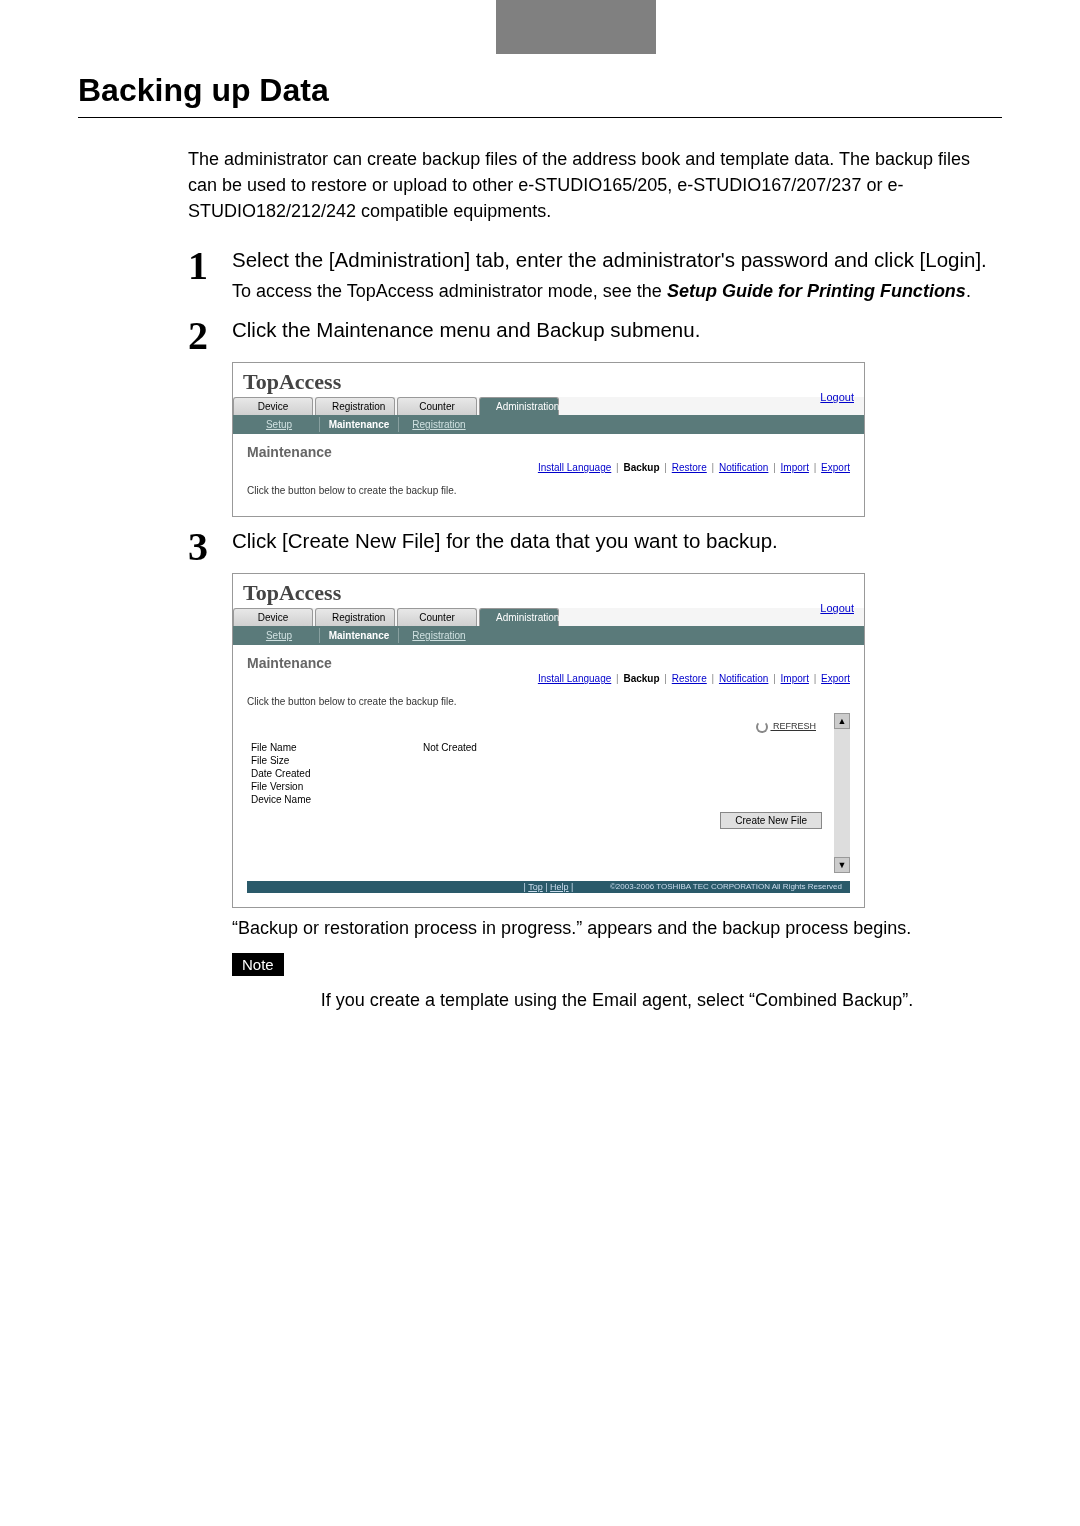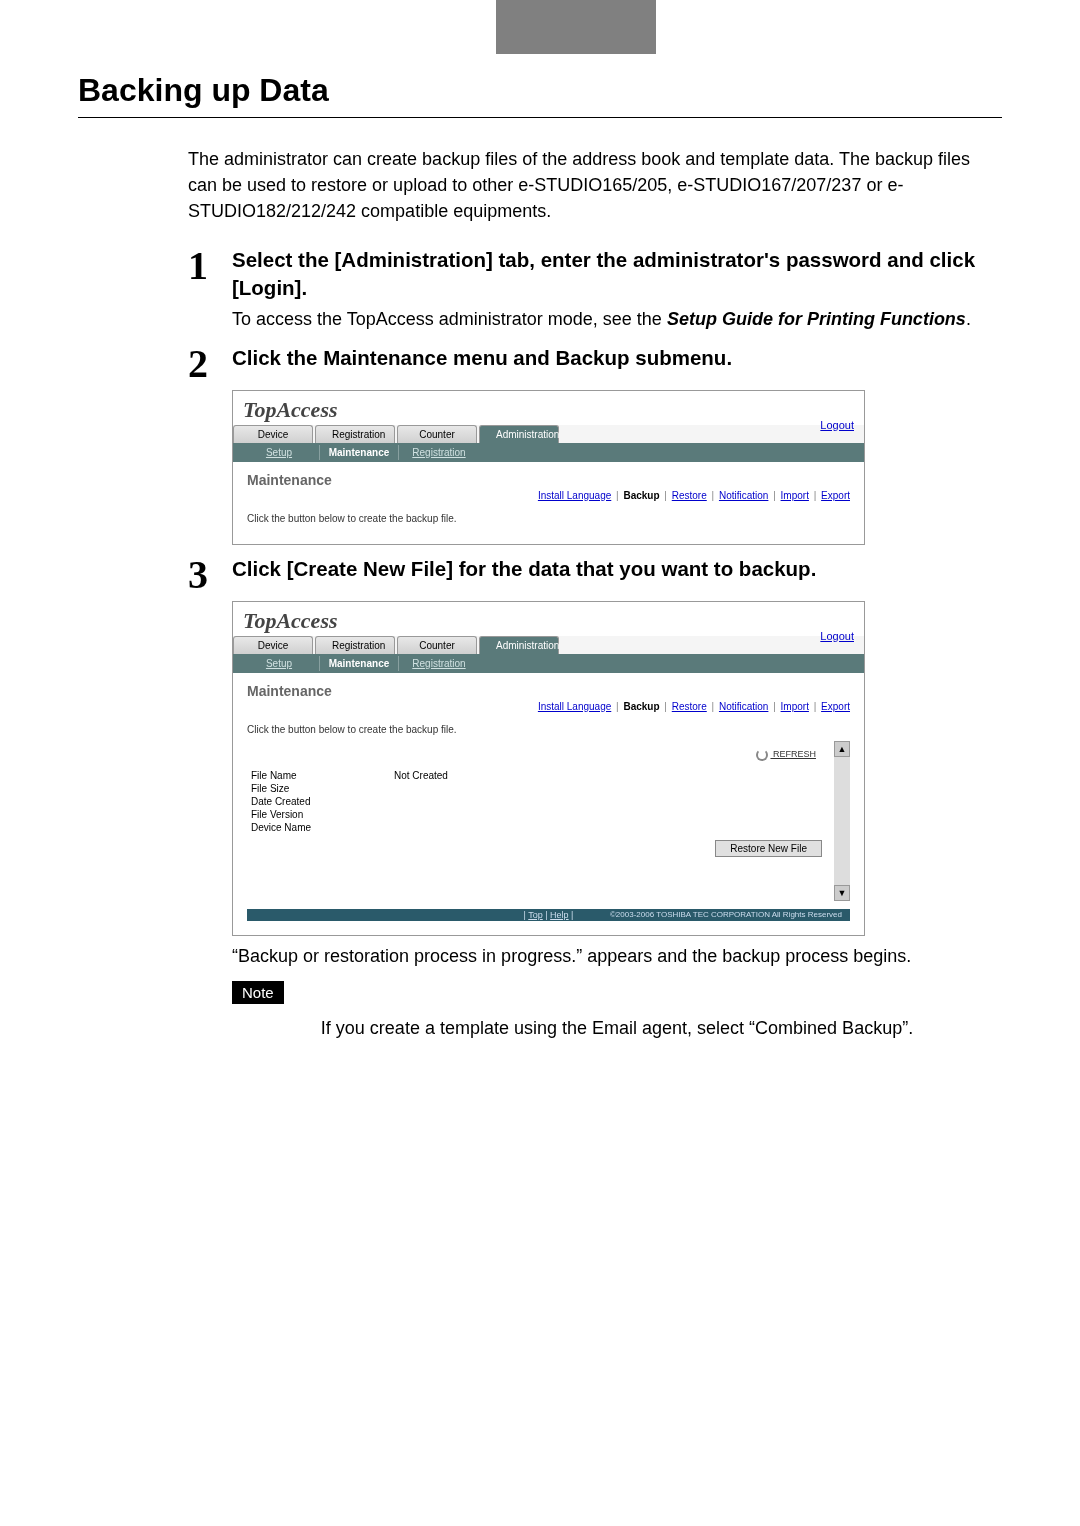--- a/index.html
+++ b/index.html
@@ -43,21 +43,21 @@
     font-weight: bold;
     width: 44px;
     flex-shrink: 0;
     line-height: 1;
   }
   .step-body {
     flex: 1;
   }
   .step-heading {
     font-size: 20.5px;
-    font-weight: bold;
+    font-weight: normal;
     line-height: 1.35;
     margin-bottom: 4px;
   }
   .step-text {
     font-size: 18px;
     line-height: 1.45;
     margin-bottom: 6px;
   }
   .screenshot-wrap {
     margin-left: 154px;
@@ -66,21 +66,20 @@
   }
   .ta {
     border: 1px solid #999;
     background: #fff;
     font-size: 11px;
     position: relative;
     width: 633px;
   }
   .ta-logo {
     font-family: Georgia, serif;
-    font-style: italic;
     font-weight: bold;
     font-size: 22px;
     color: #444;
     padding: 6px 10px 2px;
   }
   .ta-logout {
     position: absolute;
     right: 10px;
     top: 28px;
     color: #0000cc;
@@ -177,21 +176,21 @@
     font-size: 10px;
     padding: 2px 4px;
     border-top:1px solid #999;
     border-bottom:1px solid #999;
   }
   .ta-kv {
     display: flex;
     font-size: 10px;
     padding: 1px 4px;
   }
-  .ta-kv-label { width: 143px; }
+  .ta-kv-label { width: 172px; }
   .ta-btn {
     background: #e0e0e0;
     border: 1px solid #888;
     font-size: 10px;
     padding: 2px 14px;
     cursor: pointer;
     float: right;
     margin-top: 6px;
   }
   .ta-footer-bar {
@@ -374,21 +373,21 @@
             <div></div>
           </div>
           <div class="ta-kv">
             <div class="ta-kv-label">File Version</div>
             <div></div>
           </div>
           <div class="ta-kv">
             <div class="ta-kv-label">Device Name</div>
             <div></div>
           </div>
-          <button class="ta-btn">Restore New File</button>
+          <button class="ta-btn">Create New File</button>
           <div class="scroll-down">▼</div>
           <div style="clear:both"></div>
         </div>
 
         <div class="ta-footer-bar">
           | <span class="links">Top</span> | <span class="links">Help</span> |
           <span class="copyright">©2003-2006 TOSHIBA TEC CORPORATION All Rights Reserved</span>
         </div>
       </div>
     </div>

